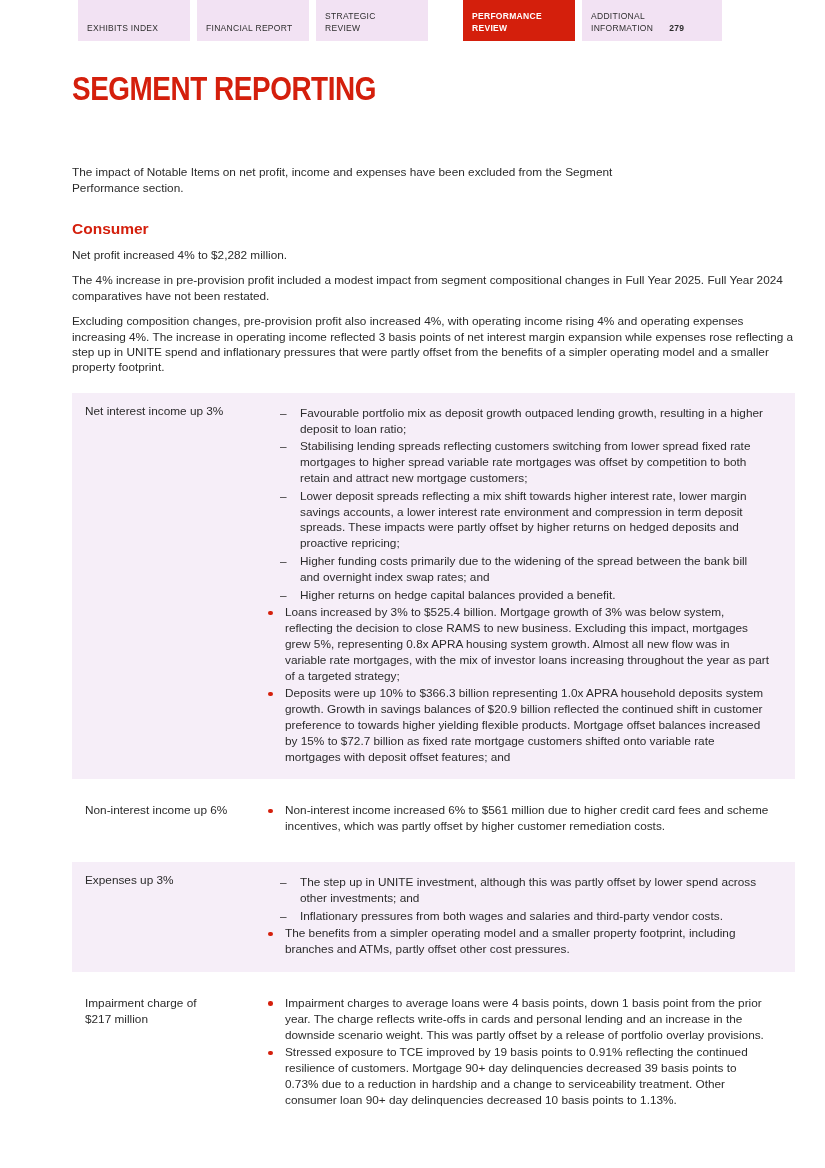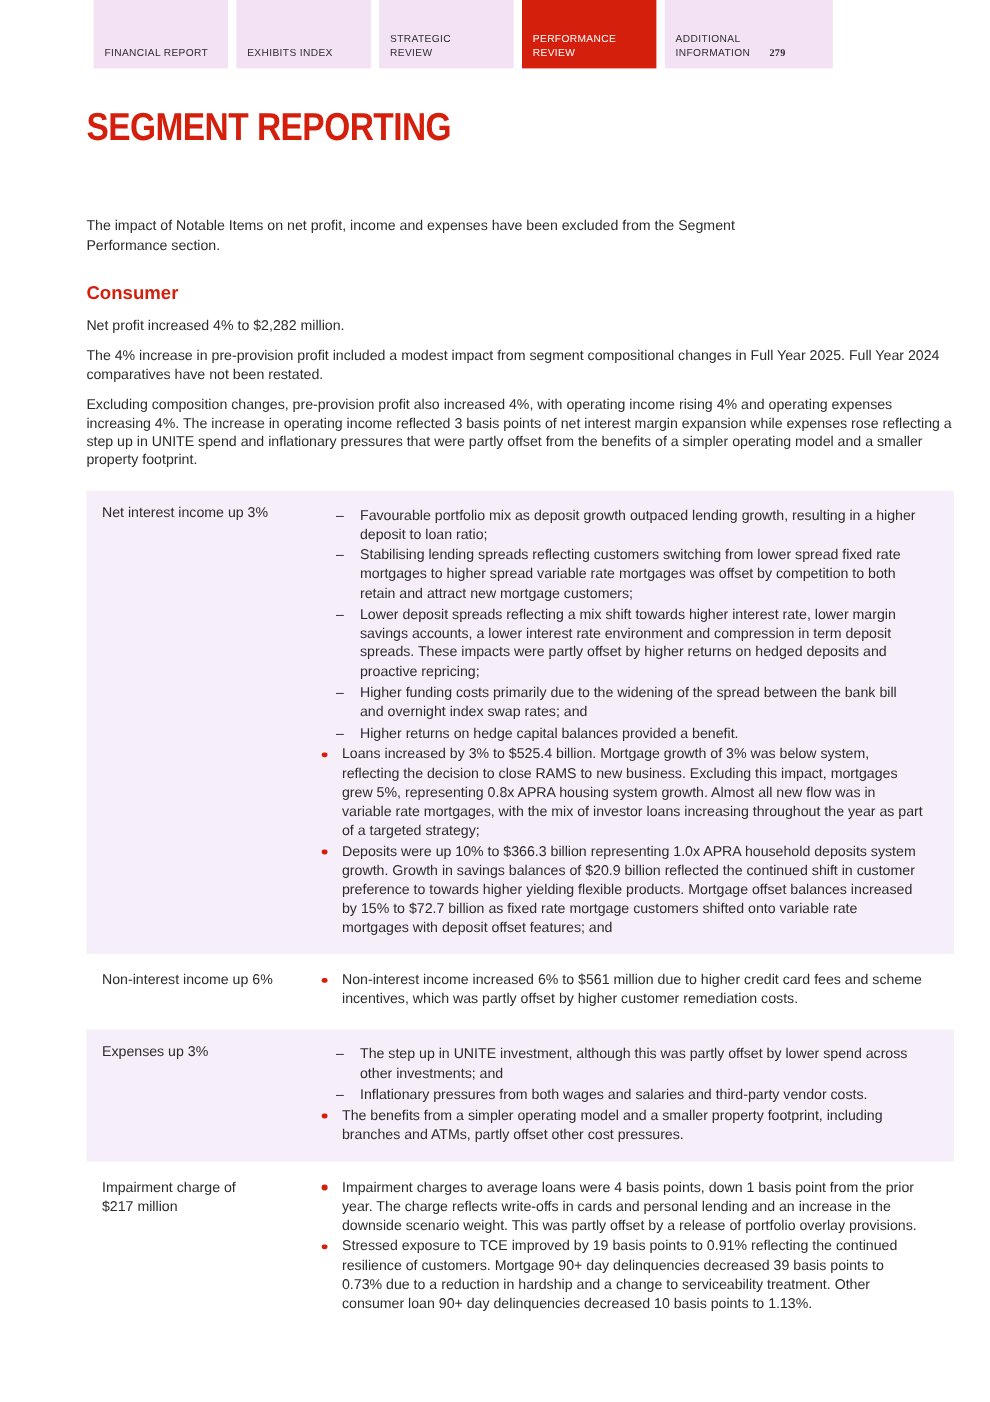--- a/index.html
+++ b/index.html
@@ -7,57 +7,57 @@
   }
   *{box-sizing:border-box;}
   html,body{margin:0;padding:0;}
   body{
     width:825px;height:1168px;background:#ffffff;overflow:hidden;
     font-family:"Liberation Sans", sans-serif;color:var(--ink);
   }
   
   .tabs{display:flex;gap:7px;padding-left:78px;}
   .tab{
-    width:112px;height:57px;background:var(--tab-bg);
+    width:112px;height:41px;background:var(--tab-bg);
     display:flex;align-items:flex-end;justify-content:flex-start;
     padding:7px 9px;font-size:8.5px;letter-spacing:.3px;line-height:1.35;
     color:#2e2e2e;white-space:pre-line;
   }
-  .tab.active{background:var(--red);color:#ffffff;font-weight:normal;}
+  .tab.active{background:var(--red);color:#ffffff;font-weight:bold;margin-left:28px;}
   .tab.wide{width:140px;}
-  .tab .pagenum{font-weight:bold;color:#2b2b2b;margin-left:16px;font-family:Liberation Serif, serif;}
+  .tab .pagenum{font-weight:bold;color:#2b2b2b;margin-left:16px;}
   .tab .lbl{white-space:pre-line;}
   
   .content{margin:0 30px 0 72px;width:723px;}
   h1.title{
     color:var(--red);font-size:31px;font-weight:bold;letter-spacing:-.5px;
     margin:30px 0 0 0;transform:scaleX(.9) scaleY(1.05);transform-origin:left top;white-space:nowrap;
   }
   .intro{margin-top:58px;font-size:11.8px;line-height:15.5px;max-width:600px;}
   h2.section-heading{color:var(--red);font-size:15.5px;font-weight:bold;margin:24px 0 10px 0;}
   .paras p{font-size:11.8px;line-height:15.4px;margin:10px 0 0 0;}
   
   .segment-table{margin-top:17px;}
-  .srow{display:grid;grid-template-columns:181px 1fr;padding:11px 26px 12px 13px;margin-bottom:3px;}
+  .srow{display:grid;grid-template-columns:181px 1fr;padding:11px 26px 12px 13px;margin-bottom:13px;}
   .srow.purple{background:var(--row-purple);}
   .srow .label{font-size:11.8px;line-height:15.8px;padding-right:12px;white-space:pre-line;}
   .cell{font-size:11.8px;line-height:15.8px;}
   .bullet{display:grid;grid-template-columns:19px 1fr;margin-bottom:2px;}
   .dot{width:4.5px;height:4.5px;border-radius:50%;background:var(--red);margin-top:5.5px;margin-left:2px;}
   .sub{display:grid;grid-template-columns:20px 1fr;margin:2px 0 2px 14px;}
   .dash{color:#2b2b2b;}
 </style>
 </head>
 <body>
 
 <div>
 
   <div class="tabs">
+      <div class="tab"><span class="lbl">EXHIBITS INDEX</span></div>
       <div class="tab"><span class="lbl">FINANCIAL REPORT</span></div>
-      <div class="tab"><span class="lbl">EXHIBITS INDEX</span></div>
       <div class="tab"><span class="lbl">STRATEGIC
 REVIEW</span></div>
       <div class="tab active"><span class="lbl">PERFORMANCE
 REVIEW</span></div>
       <div class="tab wide"><span class="lbl">ADDITIONAL
 INFORMATION</span><span class="pagenum">279</span></div>
     </div>
 
   <div class="content">
     <h1 class="title">SEGMENT REPORTING</h1>

